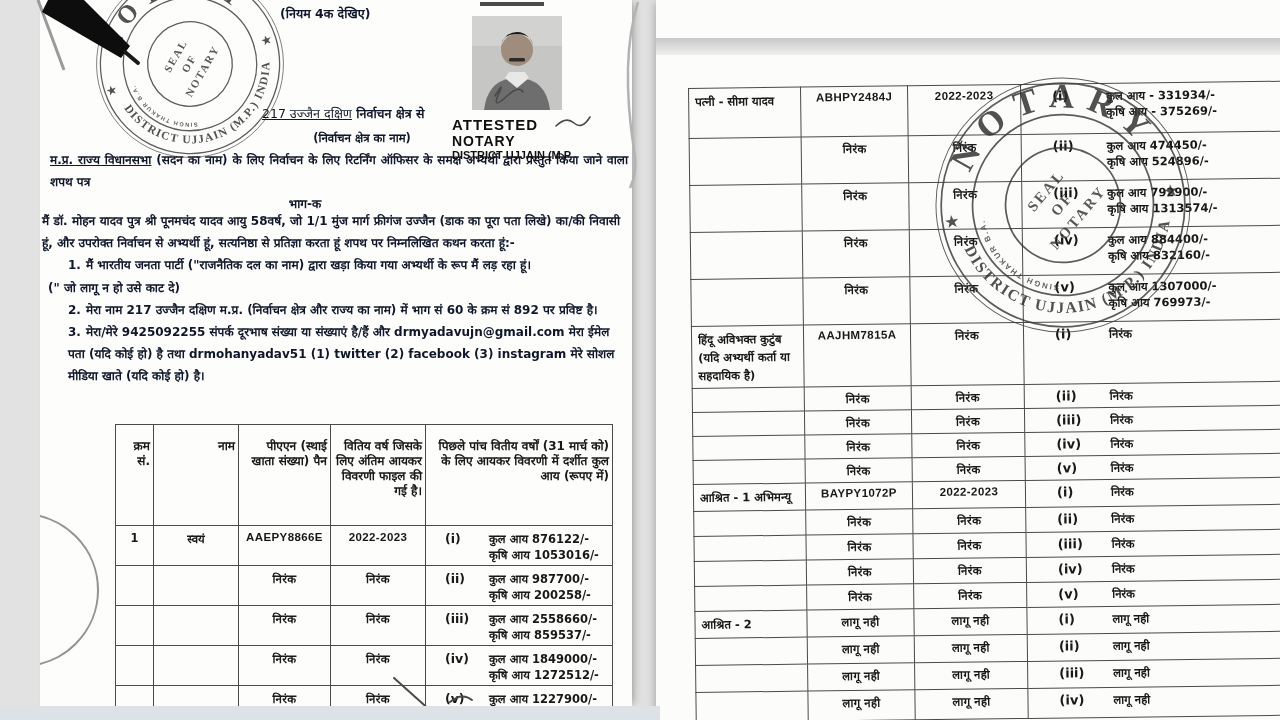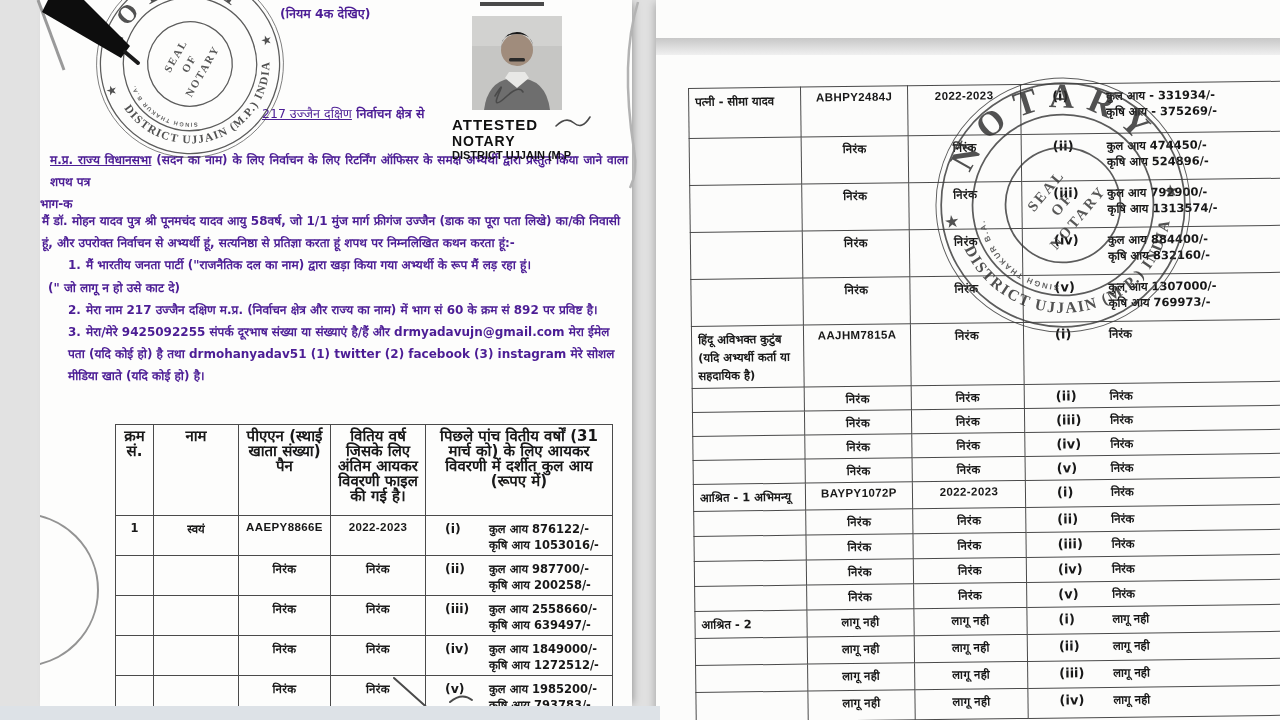--- a/index.html
+++ b/index.html
@@ -18,27 +18,27 @@
   }
   #page-gap{left:632px;top:0;width:24px;height:720px;background:#e0e0e0;}
   #right-page{
     left:656px;top:0;width:624px;height:720px;background:#fcfcfb;
     overflow:hidden;box-shadow:-4px 0 8px -3px rgba(0,0,0,.25);
   }
   #bottom-strip{left:0;top:706px;width:660px;height:14px;background:#dde2e7;}
   #right-top-band{left:0;top:38px;width:624px;height:17px;
     background:linear-gradient(#c7c7c7,#f0f0f0);}
   
-  .doc{font-size:12px;font-weight:600;line-height:22px;color:#4c1d95;}
+  .doc{font-size:12px;font-weight:600;line-height:22px;color:#0f172a;}
   #rule-note{left:240px;top:3px;font-size:12.5px;font-weight:700;}
   #constituency-line{left:222px;top:103px;font-size:12.5px;}
   .u{text-decoration:underline;}
   #constituency-caption{left:222px;top:127px;width:200px;text-align:center;font-size:11.5px;}
   #intro{left:10px;top:149px;width:578px;text-align:justify;}
-  #part-heading{left:0;top:193px;width:530px;text-align:left;font-weight:700;}
+  #part-heading{left:0;top:193px;width:530px;text-align:center;font-weight:700;}
   #declaration{left:2px;top:210px;width:578px;text-align:justify;}
   .list-item{left:28px;width:560px;}
   .list-item .num{display:inline-block;width:18px;}
   #item-1{top:254px;}
   #note-1{left:8px;top:277px;}
   #item-2{top:299px;}
   #item-3{top:321px;width:556px;}
   #item-4{top:390px;}
   
   #photo{left:432px;top:16px;width:90px;height:94px;background:#c9c9c9;overflow:hidden;}
@@ -47,21 +47,21 @@
   #attested .a1{font-size:15px;font-weight:700;letter-spacing:1px;color:#101010;}
   #attested .a2{font-size:14px;font-weight:700;letter-spacing:1px;color:#101010;}
   #attested .a3{font-size:11px;font-weight:700;color:#101010;}
   
   table.doc-table{border-collapse:collapse;table-layout:fixed;background:transparent;}
   .doc-table td,.doc-table th{
     border:1px solid #4a4a4a;vertical-align:top;overflow:hidden;
     padding:2px 3px;font-weight:600;color:#181818;
   }
   #left-table{left:75px;top:424px;width:497px;}
-  #left-table th{font-size:15px;font-weight:700;text-align:center;line-height:15px;height:84px;padding-top:4px;}
+  #left-table th{font-size:12px;font-weight:700;text-align:right;line-height:15px;height:84px;padding-top:14px;}
   #left-table tbody tr{height:39px;}
   #left-table td{font-size:11.5px;text-align:center;padding-top:5px;}
   td.inc-cell{text-align:left !important;}
   .inc-wrap{display:flex;align-items:flex-start;}
   .inc-lbl{font-weight:700;font-size:12.5px;flex:0 0 44px;padding-left:16px;}
   .inc-lines{display:flex;flex-direction:column;}
   .inc-line{font-weight:700;font-size:11.5px;line-height:16px;white-space:nowrap;}
   .pan-txt{font-family:"Liberation Sans",sans-serif;font-weight:700;font-size:12px;letter-spacing:.4px;}
   
   #right-table-wrap{left:32px;top:88px;width:606px;transform:rotate(-0.7deg);transform-origin:0 0;}
@@ -116,20 +116,21 @@
     <div class="a3">DISTRICT UJJAIN (M.P</div>
   </div>
   <svg class="abs" style="left:440px;top:74px;z-index:7;" width="140" height="70">
     <path class="ink" d="M15 22 q10 -16 4 -3 q-8 18 8 3 q12 -11 16 -4"></path>
     <path class="ink" d="M76 52 q10 -10 18 -3 q8 7 16 -6"></path>
   </svg>
 
   <div class="abs doc" id="constituency-line">
     <span class="u" style="font-weight:400">217 उज्जैन दक्षिण</span><span> निर्वाचन क्षेत्र से</span>
   </div>
+  <div class="abs doc" id="constituency-caption">(निर्वाचन क्षेत्र का नाम)</div>
 
   <div class="abs doc" id="intro">
     <span class="u">म.प्र. राज्य विधानसभा</span><span> (सदन का नाम) के लिए निर्वाचन के लिए रिटर्निंग ऑफिसर के समक्ष अभ्यर्थी द्वारा प्रस्तुत किया जाने वाला शपथ पत्र</span>
   </div>
 
   <div class="abs doc" id="part-heading">भाग-क</div>
 
   <div class="abs doc" id="declaration">मैं डॉ. मोहन यादव पुत्र श्री पूनमचंद यादव आयु 58वर्ष, जो 1/1 मुंज मार्ग फ्रीगंज उज्जैन (डाक का पूरा पता लिखे) का/की निवासी हूं, और उपरोक्त निर्वाचन से अभ्यर्थी हूं, सत्यनिष्ठा से प्रतिज्ञा करता हूं शपथ पर निम्नलिखित कथन करता हूं:-</div>
 
   <div class="abs doc list-item" id="item-1">
@@ -194,21 +195,21 @@
         <tr>
           <td></td>
           <td></td>
           <td class="pan-txt">निरंक</td>
           <td class="pan-txt">निरंक</td>
           <td class="inc-cell">
             <div class="inc-wrap">
               <span class="inc-lbl">(iii)</span>
               <span class="inc-lines">
                 <span class="inc-line">कुल आय  2558660/-</span>
-                <span class="inc-line">कृषि आय  639497/-</span>
+                <span class="inc-line">कृषि आय  859537/-</span>
               </span>
             </div>
           </td>
         </tr>
         <tr>
           <td></td>
           <td></td>
           <td class="pan-txt">निरंक</td>
           <td class="pan-txt">निरंक</td>
           <td class="inc-cell">
@@ -223,21 +224,21 @@
         </tr>
         <tr>
           <td></td>
           <td></td>
           <td class="pan-txt">निरंक</td>
           <td class="pan-txt">निरंक</td>
           <td class="inc-cell">
             <div class="inc-wrap">
               <span class="inc-lbl">(v)</span>
               <span class="inc-lines">
-                <span class="inc-line">कुल आय  1985200/-</span>
+                <span class="inc-line">कुल आय  1227900/-</span>
                 <span class="inc-line">कृषि आय  793783/-</span>
               </span>
             </div>
           </td>
         </tr>
       </tbody>
   </table>
 
   <svg class="stamp" id="stamp-left" width="300" height="300" viewBox="0 0 300 300">
     <defs>

